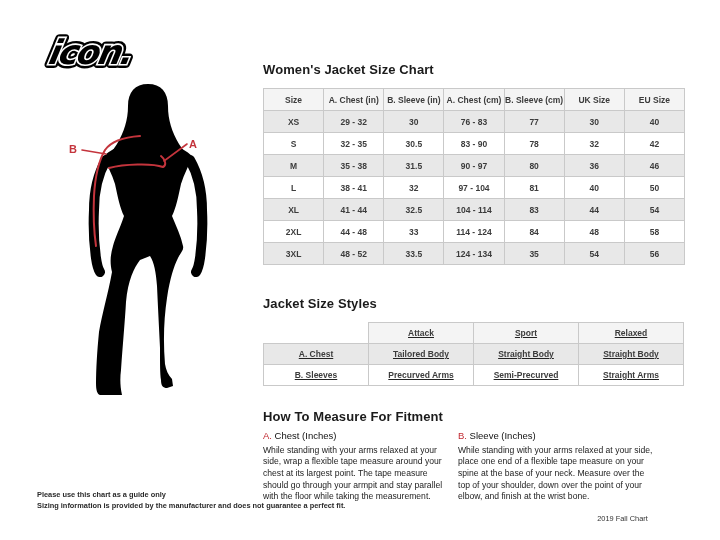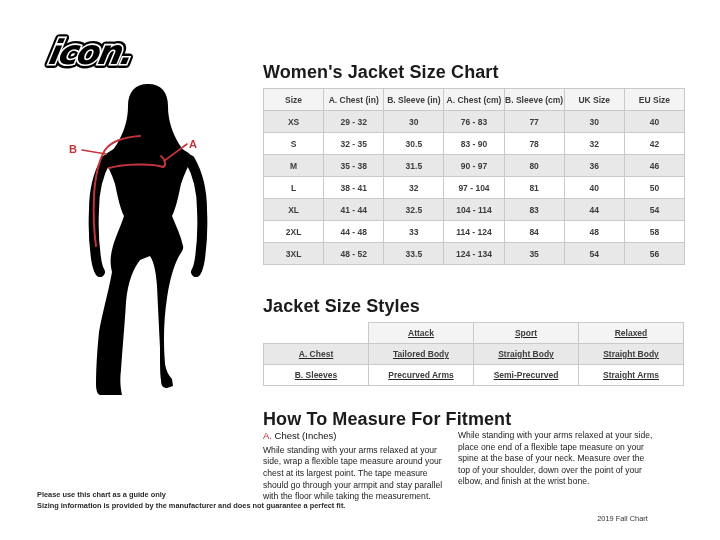--- a/index.html
+++ b/index.html
@@ -6,21 +6,21 @@
   #canvas{
     position:relative;width:720px;height:540px;background:#ffffff;overflow:hidden;
     font-family:"Liberation Sans","DejaVu Sans",sans-serif;color:#222;
   }
   
   .logo{position:absolute;left:34px;top:24px;width:140px;height:50px;}
   
   .figure{position:absolute;left:60px;top:80px;width:170px;height:320px;}
   
   .section-title{
-    position:absolute;left:263px;font-size:18px;font-weight:bold;color:#1b1b1b;
+    position:absolute;left:263px;font-size:13px;font-weight:bold;color:#1b1b1b;
     letter-spacing:.1px;white-space:nowrap;
   }
   table{border-collapse:collapse;table-layout:fixed;}
   th,td{
     border:1px solid #c9c9c9;text-align:center;vertical-align:middle;
     font-size:8.5px;font-weight:bold;color:#3c3c3c;padding:0;overflow:hidden;white-space:nowrap;
   }
   .size-table{position:absolute;left:263px;top:88px;width:422px;border-radius:16px;}
   .size-table th{height:21px;background:#f4f4f4;}
   .size-table td{height:21px;background:#ffffff;}
@@ -210,20 +210,21 @@
     </table>
 
   <div class="section-title" style="top:409px;">How To Measure For Fitment</div>
 
   <div class="measure-col" id="measure-a">
     <div class="m-head"><span class="m-prefix">A.</span><span> Chest (Inches)</span></div>
     <div>While standing with your arms relaxed at your side, wrap a flexible tape measure around your chest at its largest point. The tape measure should go through your armpit and stay parallel with the floor while taking the measurement.</div>
   </div>
 
   <div class="measure-col" id="measure-b">
+    <div class="m-head"><span class="m-prefix">B.</span><span> Sleeve (Inches)</span></div>
     <div>While standing with your arms relaxed at your side, place one end of a flexible tape measure on your spine at the base of your neck. Measure over the top of your shoulder, down over the point of your elbow, and finish at the wrist bone.</div>
   </div>
 
   <div class="disclaimer">
     <div>Please use this chart as a guide only</div>
     <div>Sizing information is provided by the manufacturer and does not guarantee a perfect fit.</div>
   </div>
   <div class="chart-version">2019 Fall Chart</div>
 
 </div>

